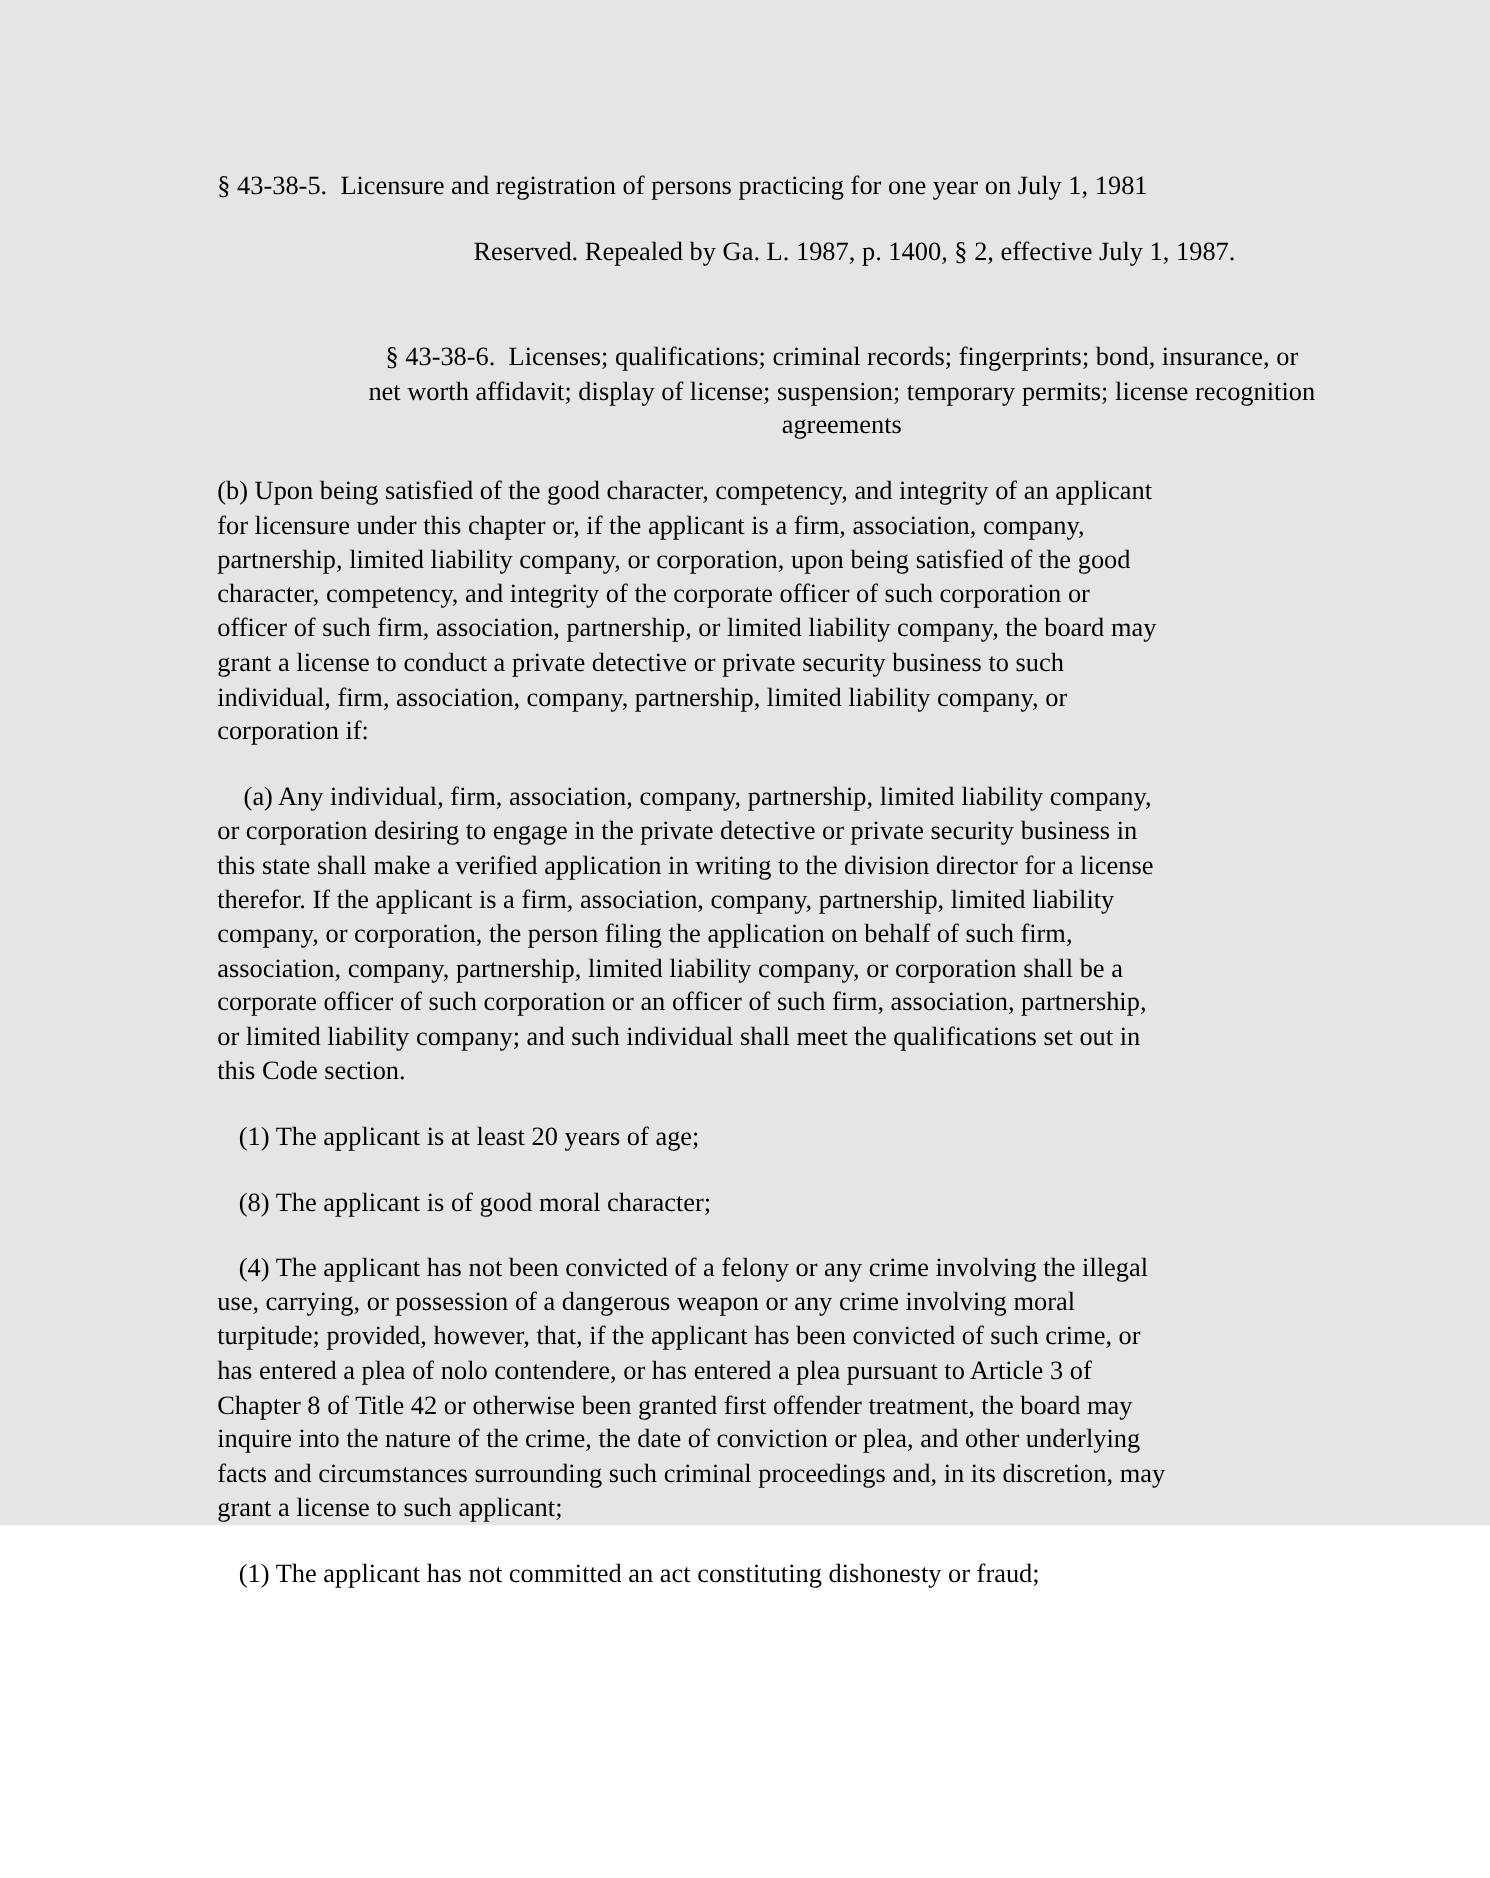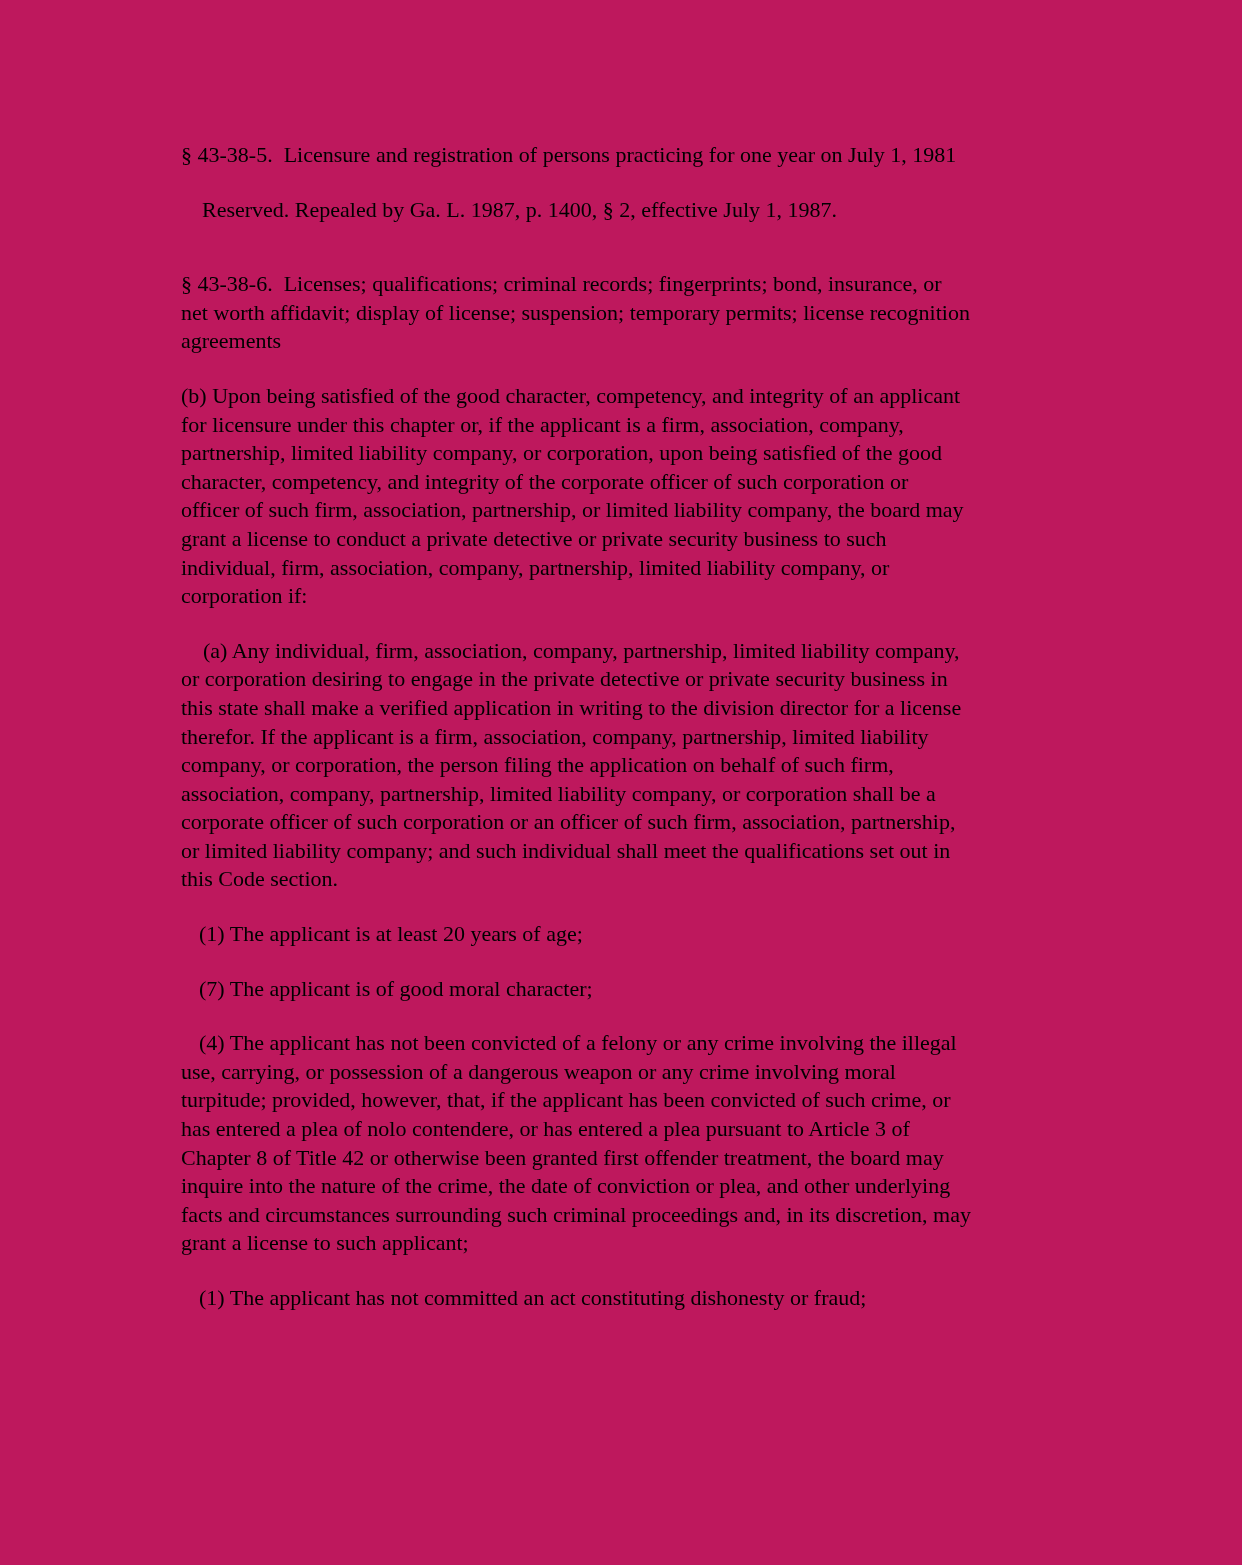--- a/index.html
+++ b/index.html
@@ -8,44 +8,46 @@
     background: #ffffff;
   }
   body {
     width: 1242px;
     height: 1565px;
     overflow: hidden;
   }
   .page {
     box-sizing: border-box;
     width: 1242px;
-    height: 1565px;
+    height: 1271px;
     padding: 141px 20px 0 181px;
-    background: #be185d;
+    background: #e5e5e5;
     color: #000000;
     font-family: "Liberation Serif", "DejaVu Serif", serif;
     font-size: 22px;
     line-height: 28.6px;
   }
   .para {
     margin: 0 0 26px 0;
     white-space: pre-line;   
     max-width: 1041px;
   }
   .heading {
     font-weight: normal;     
   }
   .heading-2 {
-    margin-top: 46px;        
+    margin-top: 59px;        
+    text-align: center;
   }
   .indent-a {
     text-indent: 22px;       
   }
   .indent-reserved {
     text-indent: 21px;
+    text-align: center;
   }
   .indent-item {
     text-indent: 18px;       
   }
 </style>
 </head>
 <body>
 
 <div class="page">
 
@@ -72,21 +74,21 @@
 therefor. If the applicant is a firm, association, company, partnership, limited liability
 company, or corporation, the person filing the application on behalf of such firm,
 association, company, partnership, limited liability company, or corporation shall be a
 corporate officer of such corporation or an officer of such firm, association, partnership,
 or limited liability company; and such individual shall meet the qualifications set out in
 this Code section.</div>
 
   <div class="para indent-item">(1) The applicant is at least 20 years of age;</div>
 
 
-  <div class="para indent-item">(7) The applicant is of good moral character;</div>
+  <div class="para indent-item">(8) The applicant is of good moral character;</div>
 
   <div class="para indent-item">(4) The applicant has not been convicted of a felony or any crime involving the illegal
 use, carrying, or possession of a dangerous weapon or any crime involving moral
 turpitude; provided, however, that, if the applicant has been convicted of such crime, or
 has entered a plea of nolo contendere, or has entered a plea pursuant to Article 3 of
 Chapter 8 of Title 42 or otherwise been granted first offender treatment, the board may
 inquire into the nature of the crime, the date of conviction or plea, and other underlying
 facts and circumstances surrounding such criminal proceedings and, in its discretion, may
 grant a license to such applicant;</div>
 

